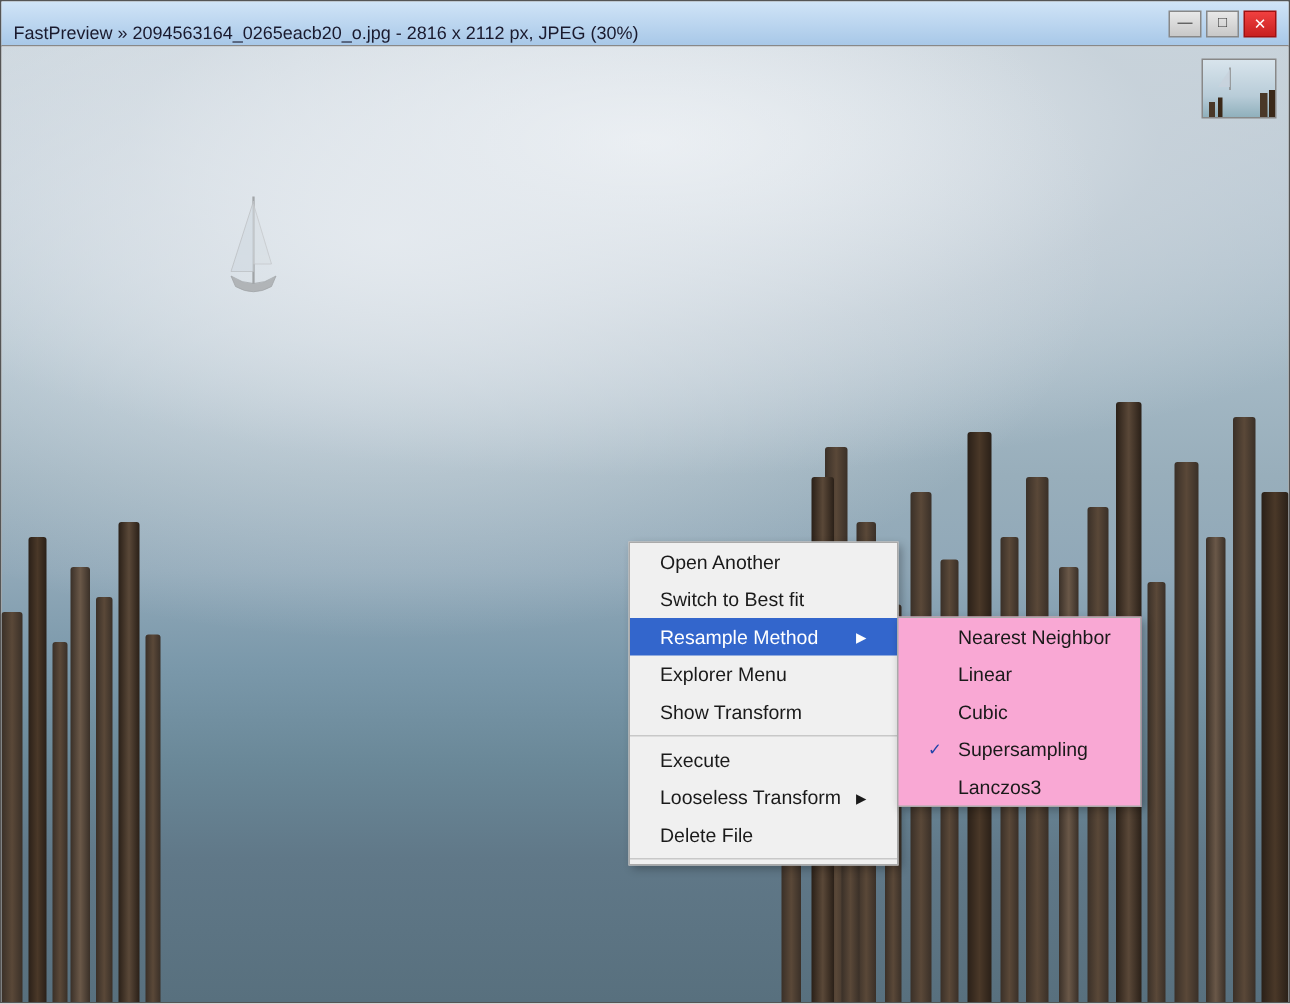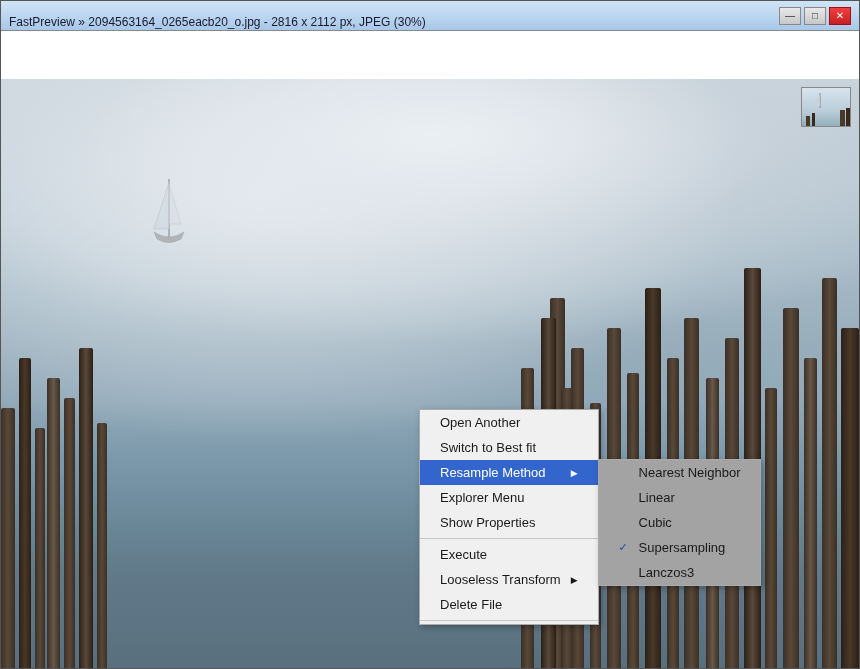--- a/index.html
+++ b/index.html
@@ -61,21 +61,20 @@
       background: linear-gradient(to bottom, #f04040, #c82020);
       color: white;
       border-color: #a01010;
     }
 
     
     #main-content {
       flex: 1;
       position: relative;
       overflow: hidden;
-      margin-top: 48px;
     }
 
     
     #background-image {
       width: 100%;
       height: 100%;
       background:
         
         radial-gradient(ellipse 80% 60% at 30% 20%, rgba(230,235,240,0.9) 0%, transparent 70%),
         radial-gradient(ellipse 100% 50% at 50% 10%, rgba(240,243,246,1) 0%, rgba(200,210,218,0.8) 40%, transparent 70%),
@@ -271,21 +270,21 @@
       <div id="context-menu">
         <div class="menu-item">
           <span>Open Another</span>
         </div>
         <div class="menu-item">
           <span>Switch to Best fit</span>
         </div>
         <div class="menu-item has-submenu active-hover" style="position:relative;">
           <span>Resample Method</span>
 
-          <div id="submenu-resample" style="position:absolute;top:-1px;left:100%;background:#a3a3a3;border:1px solid #aaa;box-shadow:2px 2px 6px rgba(0,0,0,0.3);min-width:160px;z-index:101;">
+          <div id="submenu-resample" style="position:absolute;top:-1px;left:100%;background:#f9a8d4;border:1px solid #aaa;box-shadow:2px 2px 6px rgba(0,0,0,0.3);min-width:160px;z-index:101;">
             <div class="submenu-item">
               <span class="check-mark"></span>
               <span>Nearest Neighbor</span>
             </div>
             <div class="submenu-item">
               <span class="check-mark"></span>
               <span>Linear</span>
             </div>
             <div class="submenu-item">
               <span class="check-mark"></span>
@@ -298,21 +297,21 @@
             <div class="submenu-item">
               <span class="check-mark"></span>
               <span>Lanczos3</span>
             </div>
           </div>
         </div>
         <div class="menu-item">
           <span>Explorer Menu</span>
         </div>
         <div class="menu-item">
-          <span>Show Properties</span>
+          <span>Show Transform</span>
         </div>
         <div class="menu-separator"></div>
         <div class="menu-item">
           <span>Execute</span>
         </div>
         <div class="menu-item has-submenu">
           <span>Looseless Transform</span>
         </div>
         <div class="menu-item">
           <span>Delete File</span>

